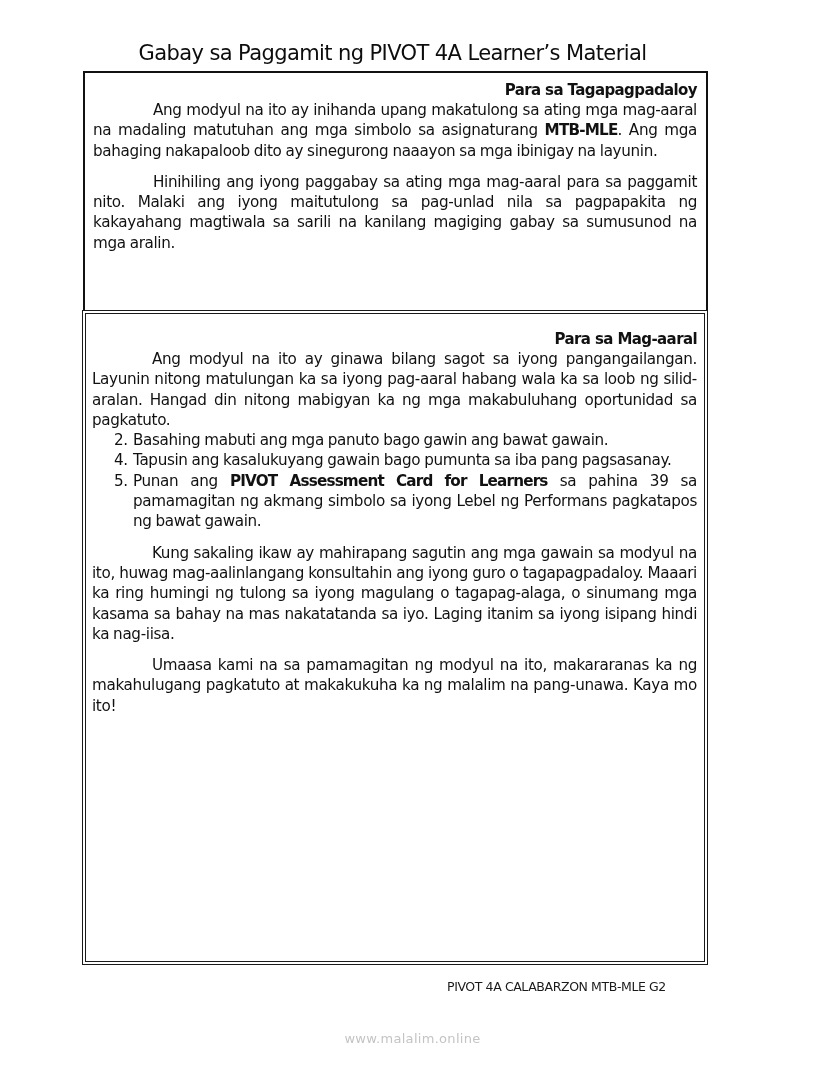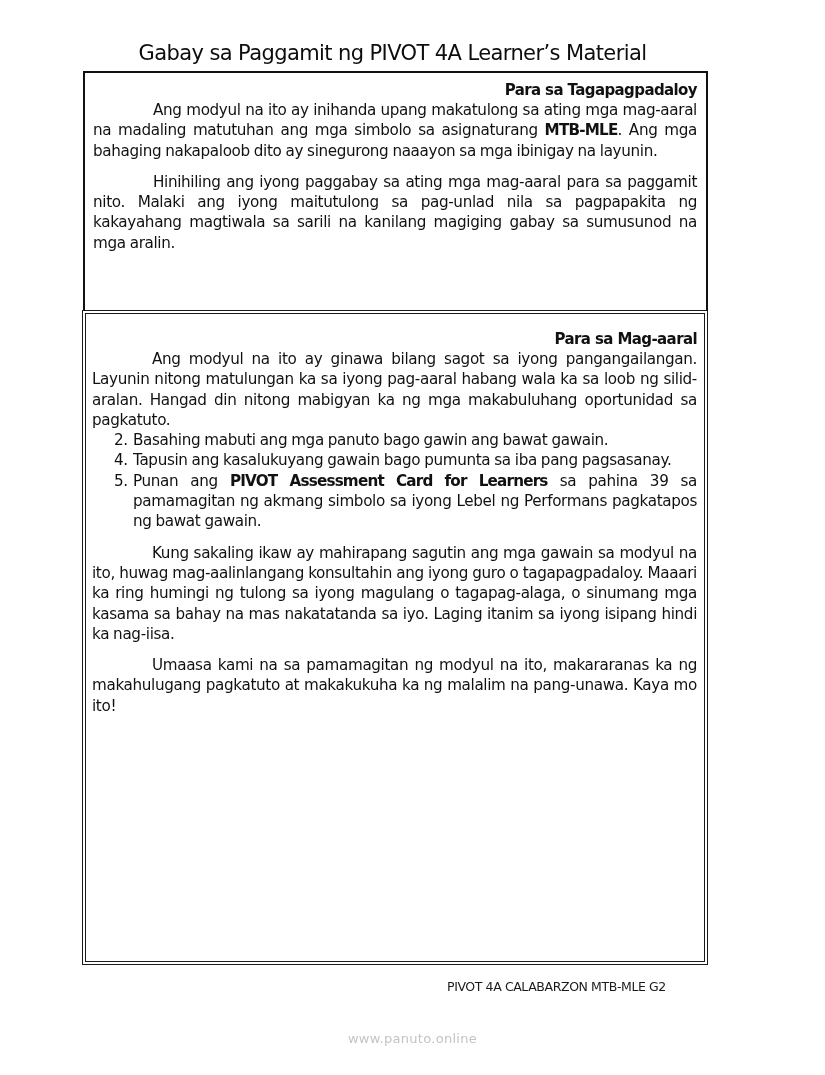--- a/index.html
+++ b/index.html
@@ -121,13 +121,13 @@
   <ol class="list">
     <li><span class="num">2.</span><span>Basahing mabuti ang mga panuto bago gawin ang bawat gawain.</span></li>
     <li><span class="num">4.</span><span>Tapusin ang kasalukuyang gawain bago pumunta sa iba pang pagsasanay.</span></li>
     <li><span class="num">5.</span><span>Punan ang </span><b>PIVOT Assessment Card for Learners</b><span> sa pahina 39 sa pamamagitan ng akmang simbolo sa iyong Lebel ng Performans pagkatapos ng bawat gawain.</span></li>
   </ol>
   <p class="para gap-before">Kung sakaling ikaw ay mahirapang sagutin ang mga gawain sa modyul na ito, huwag mag-aalinlangang konsultahin ang iyong guro o tagapagpadaloy. Maaari ka ring humingi ng tulong sa iyong magulang o tagapag-alaga, o sinumang mga kasama sa bahay na mas nakatatanda sa iyo. Laging itanim sa iyong isipang hindi ka nag-iisa.</p>
   <p class="para gap-before">Umaasa kami na sa pamamagitan ng modyul na ito, makararanas ka ng makahulugang pagkatuto at makakukuha ka ng malalim na pang-unawa. Kaya mo ito!</p>
 </section>
 
 <div class="footer-code">PIVOT 4A CALABARZON  MTB-MLE G2</div>
-<div class="watermark">www.panuto.online</div>
+<div class="watermark">www.malalim.online</div>
 
 </body></html>

